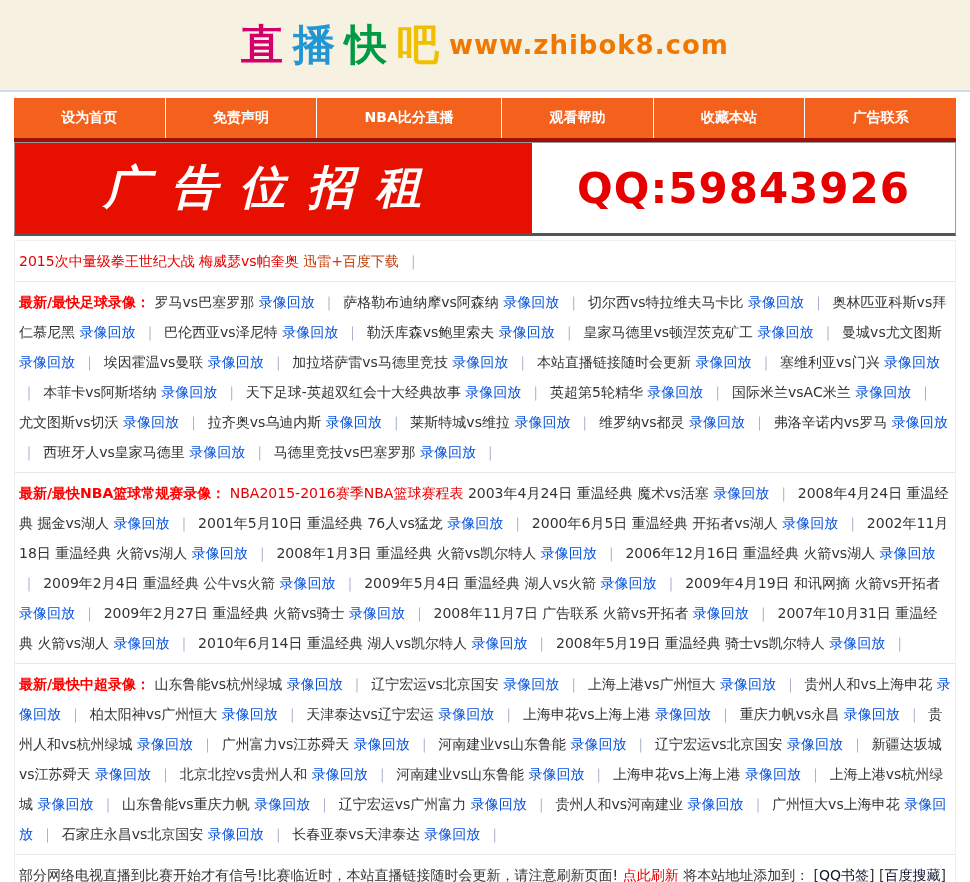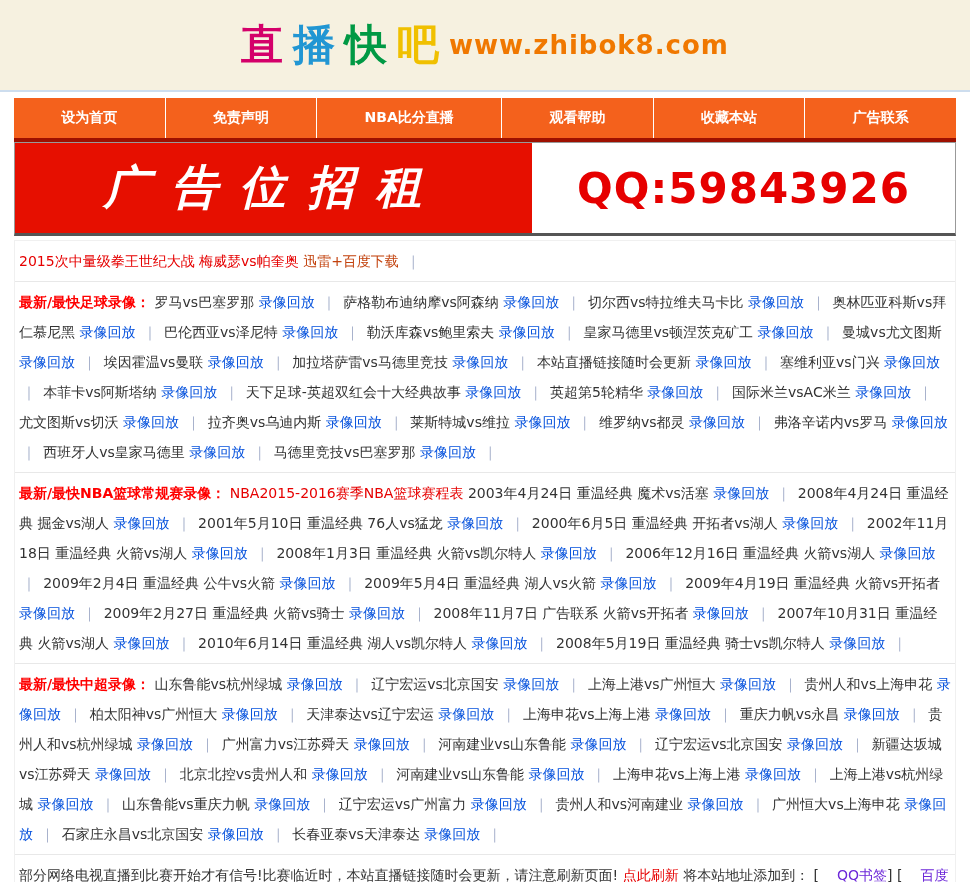--- a/index.html
+++ b/index.html
@@ -45,21 +45,21 @@
     align-items:center; justify-content:center;
     font-size:42px; font-weight:bold; letter-spacing:1px;
   }
   
   .content { margin:4px 14px 0 14px; border:1px solid #f0f0f0; }
   .section { padding:5px 4px; line-height:30px; border-bottom:1px solid #e8e8e8; font-size:14px; }
   .red-text { color:#e60000; }
   .red-bold { color:#ff0000; font-weight:bold; }
   a.blue-link { color:#c2410c; text-decoration:none; cursor:pointer; }
   a.red-link { color:#e60000; text-decoration:none; cursor:pointer; }
-  a.orange-link { color:#6d28d9; text-decoration:none; cursor:pointer;margin-left:18px; }
+  a.orange-link { color:#0f172a; text-decoration:none; cursor:pointer; }
   .match { color:#333; }
   .sep { color:#9aa6c4; padding:0 3px; }
   .replay { color:#0652dd; cursor:pointer; }
   
   .notice { padding:6px 4px; line-height:28px; border-bottom:1px solid #e8e8e8; }
   .copy-btn {
     display:inline-block; border:1px solid #7b7b7b; background:#fff;
     padding:2px 14px; font-size:14px; color:#222; cursor:pointer; margin-left:6px;
     box-shadow:1px 1px 0 #aaa;
   }
@@ -240,21 +240,21 @@
         <span class="sep">｜</span>
       
         <span class="match">2009年2月4日 重温经典 公牛vs火箭</span>
         <a class="replay">录像回放</a>
         <span class="sep">｜</span>
       
         <span class="match">2009年5月4日 重温经典 湖人vs火箭</span>
         <a class="replay">录像回放</a>
         <span class="sep">｜</span>
       
-        <span class="match">2009年4月19日 重温经典 火箭vs开拓者</span>
+        <span class="match">2009年4月19日 和讯网摘 火箭vs开拓者</span>
         <a class="replay">录像回放</a>
         <span class="sep">｜</span>
       
         <span class="match">2009年2月27日 重温经典 火箭vs骑士</span>
         <a class="replay">录像回放</a>
         <span class="sep">｜</span>
       
         <span class="match">2008年11月7日 广告联系 火箭vs开拓者</span>
         <a class="replay">录像回放</a>
         <span class="sep">｜</span>

